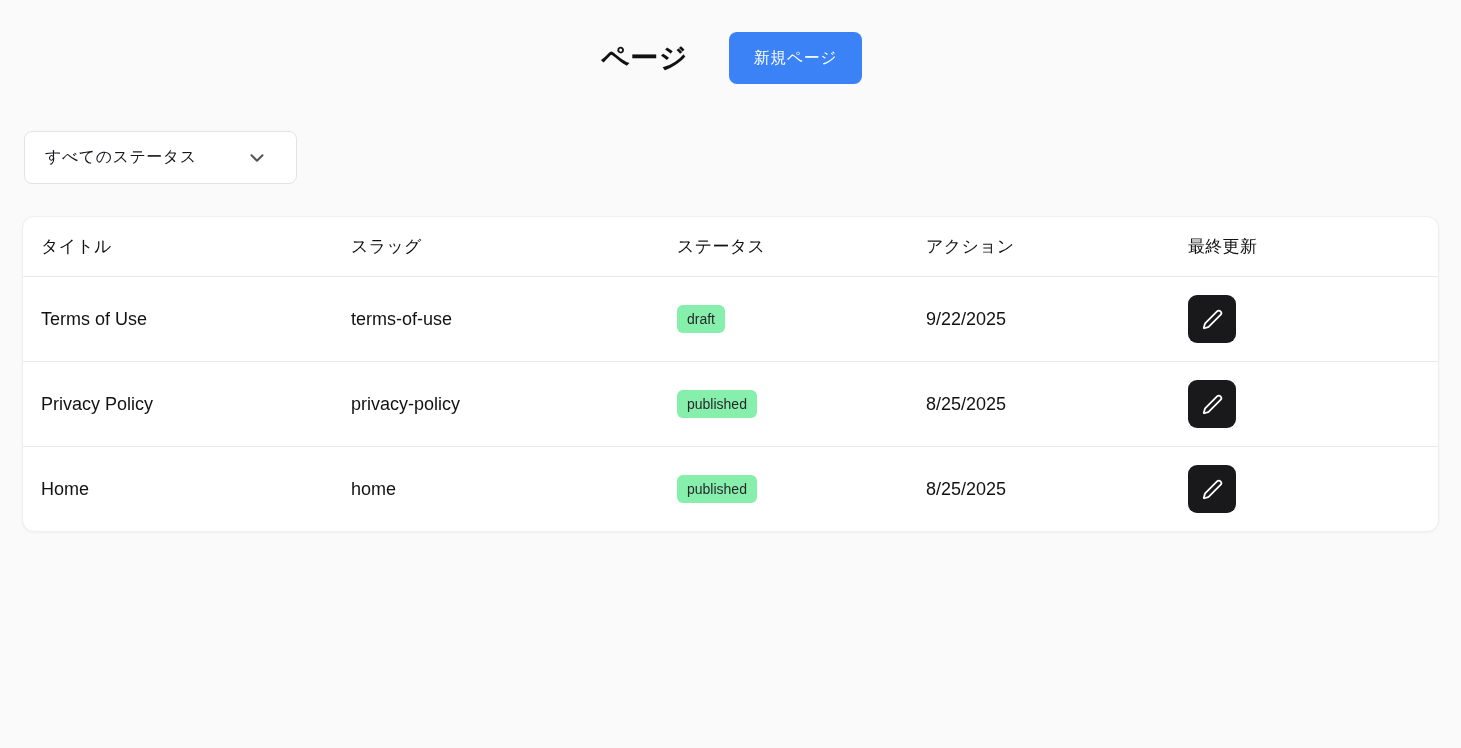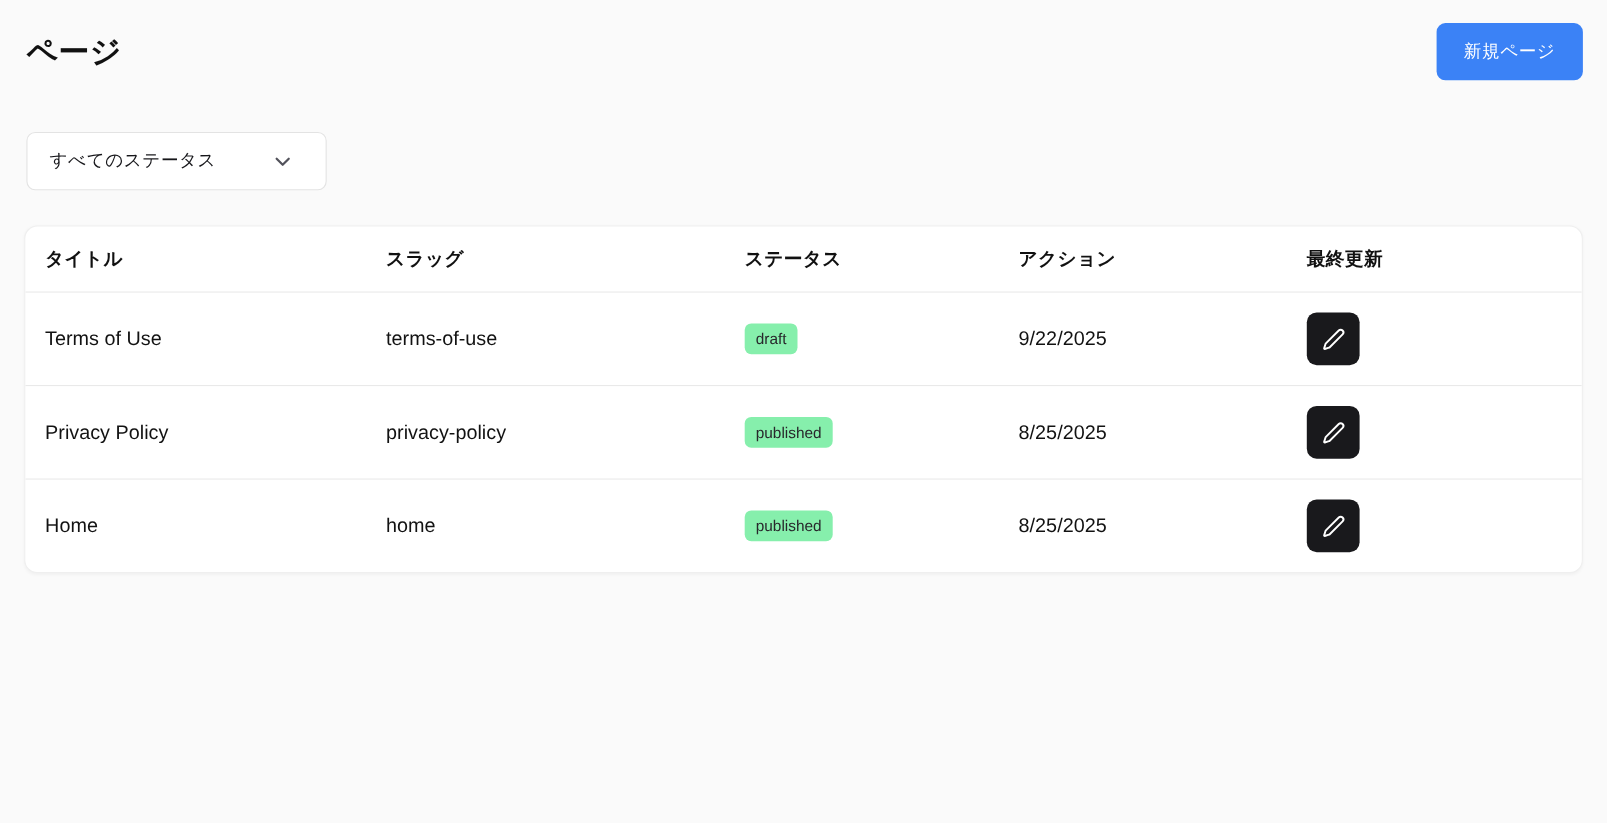--- a/index.html
+++ b/index.html
@@ -7,22 +7,22 @@
     width: 1461px; height: 748px;
     background: #fafafa;
     font-family: "Liberation Sans", "DejaVu Sans", sans-serif;
     color: #121212;
     overflow: hidden;
   }
   .container { padding: 0 22px; }
 
   
   .header-bar {
-    display: flex; align-items: center; justify-content: space-between;
-    padding-top: 21px;
+    display: flex; align-items: center; justify-content: center;
+    padding-top: 32px;
     gap: 41px;
   }
   .page-title {
     font-size: 28px; font-weight: 700; letter-spacing: 0.5px;
     margin-left: 2px; color: #111;
   }
   .btn-dark {
     background: #3b82f6; color: #fff; border: none; cursor: pointer;
     height: 52px; padding: 0 25px; border-radius: 8px;
     font-size: 16px; font-family: inherit; letter-spacing: 0.5px;
@@ -49,21 +49,21 @@
     box-shadow: 0 1px 3px rgba(0,0,0,0.04);
     overflow: hidden;
   }
   .trow, .thead {
     display: grid;
     grid-template-columns: 310px 326px 249px 262px 1fr;
     align-items: center;
   }
   .thead { height: 59px; }
   .thead .th {
-    font-size: 17px; font-weight: 700; padding-left: 18px;
+    font-size: 17px; font-weight: 400; padding-left: 18px;
     color: #111; letter-spacing: 0.3px;
   }
   .trow { height: 85px; border-top: 1px solid #e9e9e9; }
   .td { padding-left: 18px; font-size: 18px; color: #121212; }
   .badge {
     display: inline-block;
     background: #86efac; color: #28282c;
     font-size: 14px; line-height: 1;
     padding: 7px 10px; border-radius: 6px;
   }

